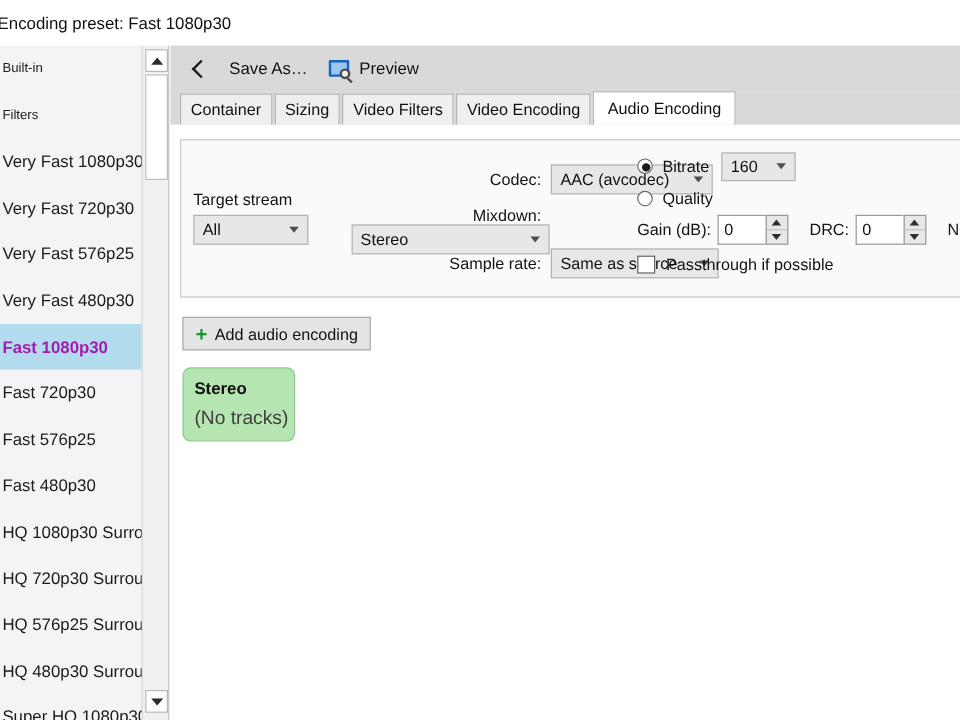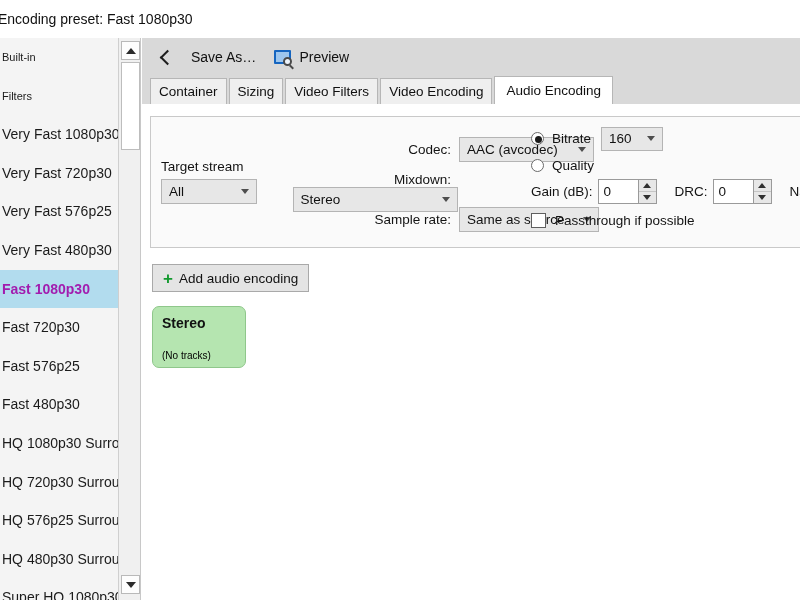--- a/index.html
+++ b/index.html
@@ -259,21 +259,21 @@
   
   .output-card {
     position: absolute; left: 10px; top: 202px;
     width: 94px; height: 62px;
     background: #b5e5b0;
     border: 1px solid #8fc78b;
     border-radius: 7px;
     padding: 8px 0 0 9px;
   }
   .output-title { font-weight: bold; font-size: 14px; color: #111; }
-  .output-sub { margin-top: 19px; font-size: 10px; color: #000000; }
+  .output-sub { margin-top: 9px; font-size: 16px; color: #404040; }
 </style>
 </head>
 <body>
 
 <div id="root">
 
   <div class="topbar">
     <span class="topbar-label">Encoding preset: Fast 1080p30</span>
   </div>
 

